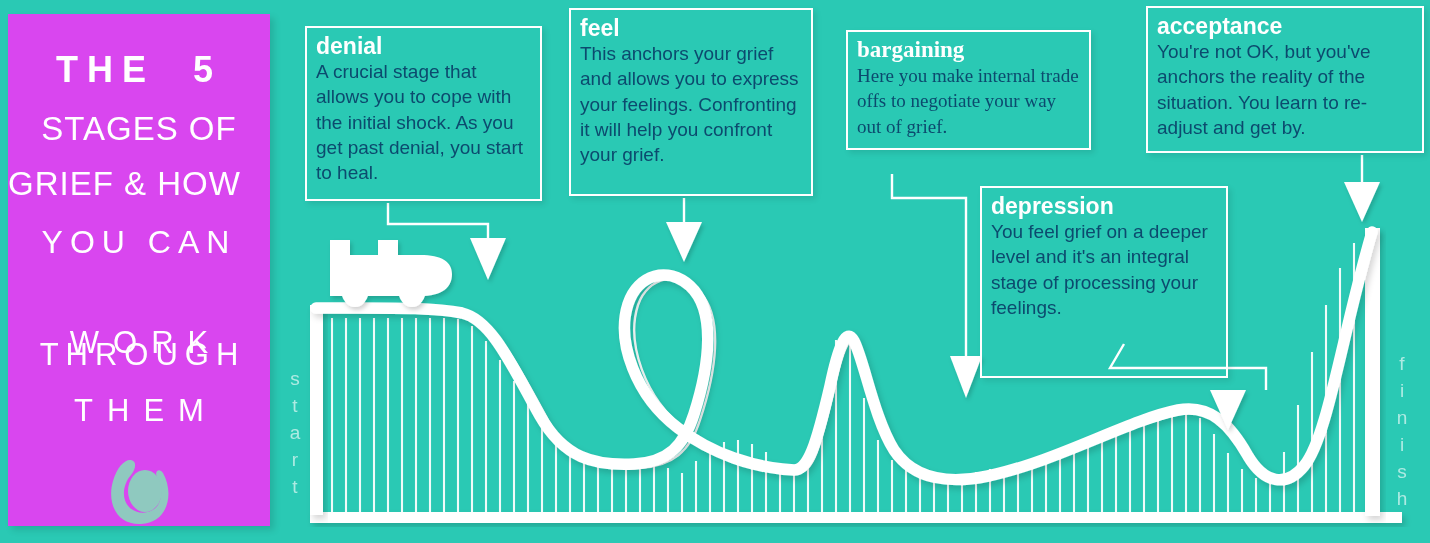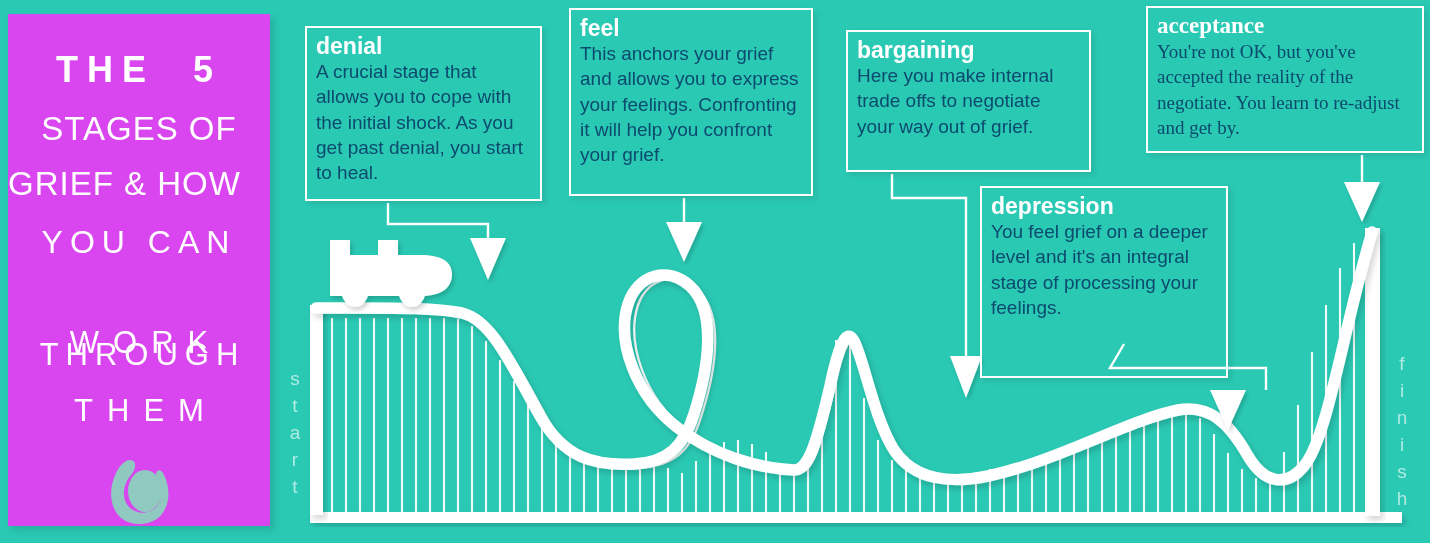--- a/index.html
+++ b/index.html
@@ -41,23 +41,23 @@
   .callout .c-title{
     color:#ffffff;font-size:23px;font-weight:700;line-height:1.05;
     margin:6px 0 1px 9px;
   }
   .callout .c-body{
     color:#0c4a6e;font-size:19px;line-height:1.33;
     margin:0 9px 4px 9px;
   }
   #box-denial{left:305px;top:26px;width:237px;height:175px;}
   #box-anger{left:569px;top:8px;width:244px;height:188px;}
-  #box-bargaining{left:846px;top:30px;width:245px;height:142px;}
+  #box-bargaining{left:846px;top:30px;width:245px;height:120px;font-family:Liberation Serif, serif;}
   #box-depression{left:980px;top:186px;width:248px;height:192px;}
-  #box-acceptance{left:1146px;top:6px;width:278px;height:147px;font-family:Liberation Serif, serif;}
+  #box-acceptance{left:1146px;top:6px;width:278px;height:147px;}
 
   
   .vlabel{
     position:absolute;width:24px;text-align:center;
     color:rgba(255,255,255,.62);
     font-size:19px;line-height:27px;
   }
   #label-start{left:283px;top:365px;}
   #label-finish{left:1390px;top:350px;}
   .vlabel span{display:block;}
@@ -281,16 +281,16 @@
     <div class="c-body">Here you make internal trade offs to negotiate your way out of grief.</div>
   </div>
 
   <div class="callout" id="box-depression">
     <div class="c-title">depression</div>
     <div class="c-body">You feel grief on a deeper level and it's an integral stage of processing your feelings.</div>
   </div>
 
   <div class="callout" id="box-acceptance">
     <div class="c-title">acceptance</div>
-    <div class="c-body">You're not OK, but you've accepted the reality of the negotiate. You learn to re-adjust and get by.</div>
+    <div class="c-body">You're not OK, but you've anchors the reality of the situation. You learn to re-adjust and get by.</div>
   </div>
 
 </div>
 
 </body></html>

